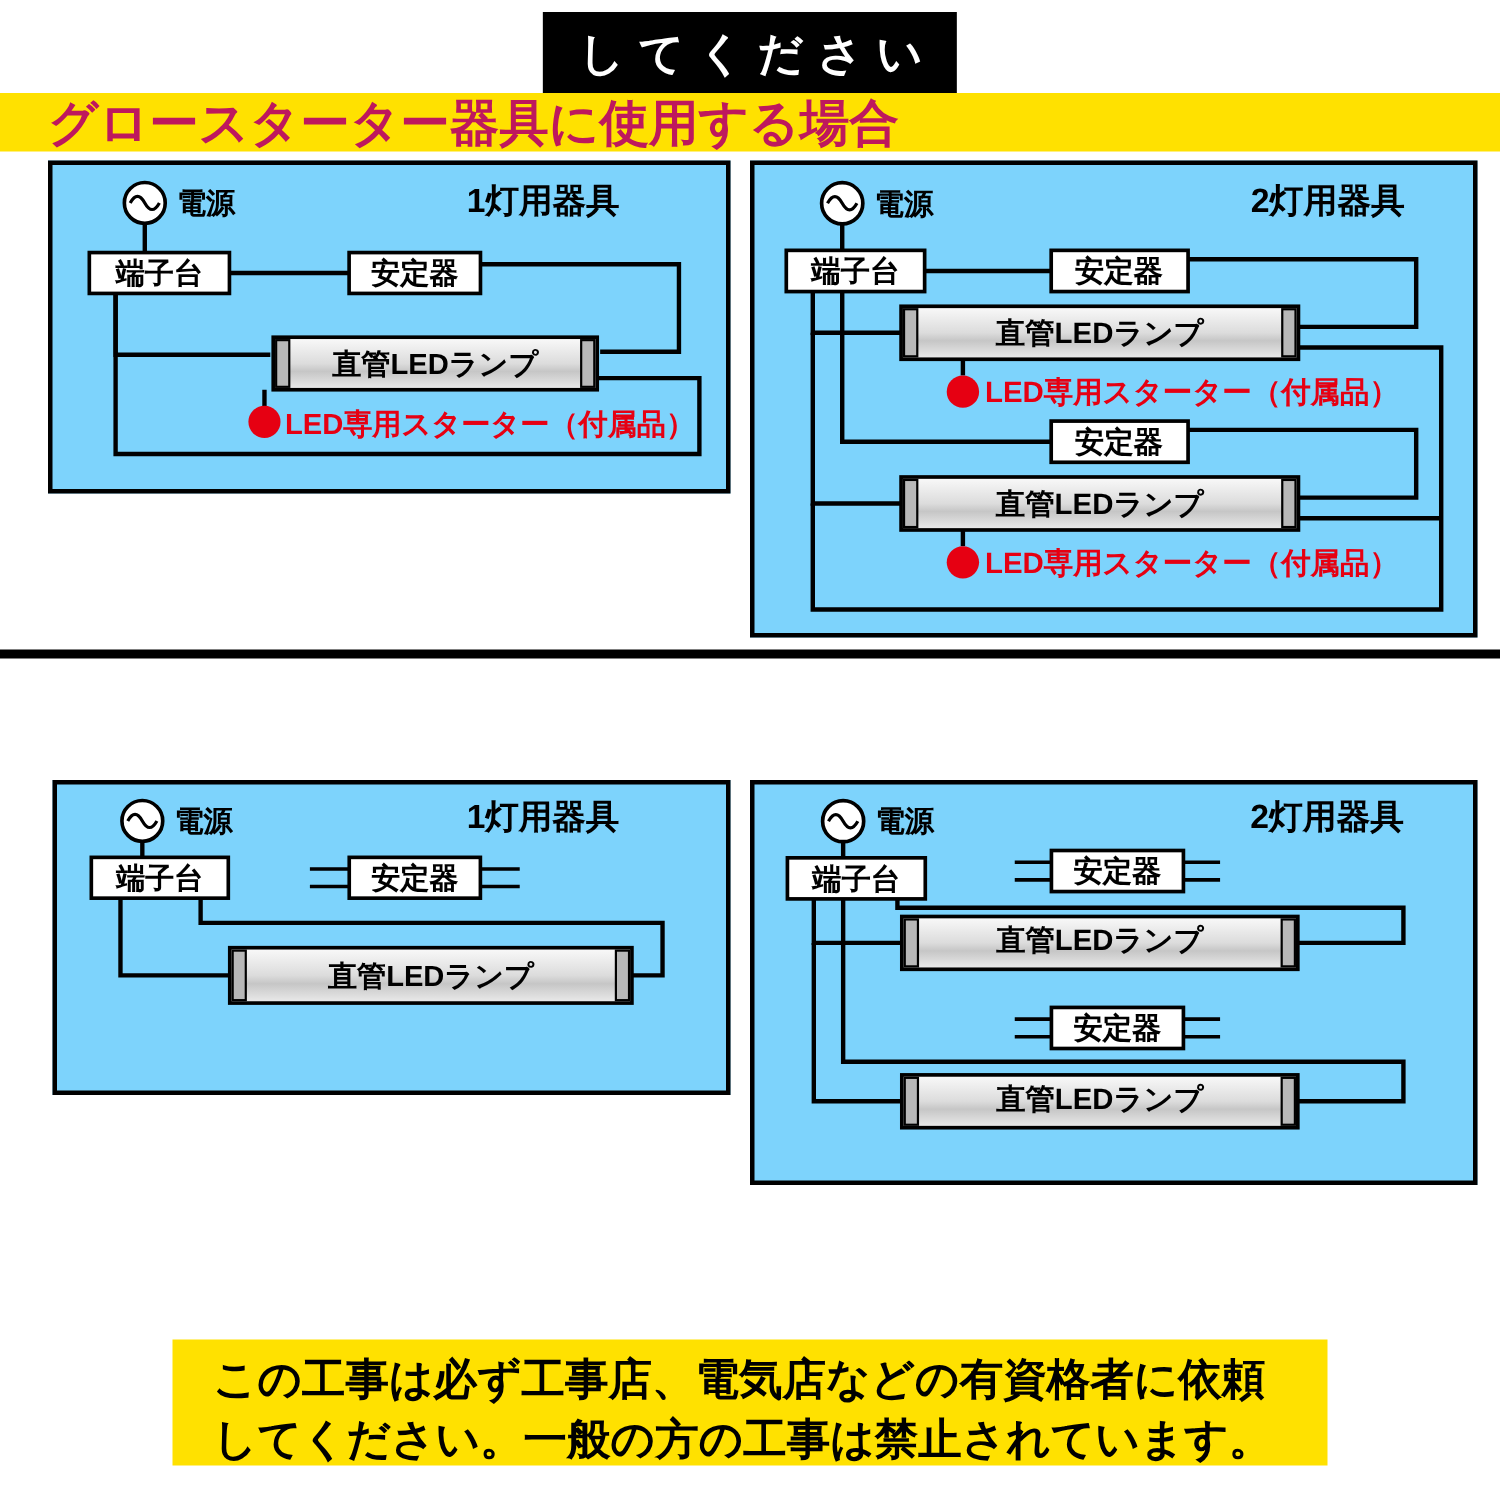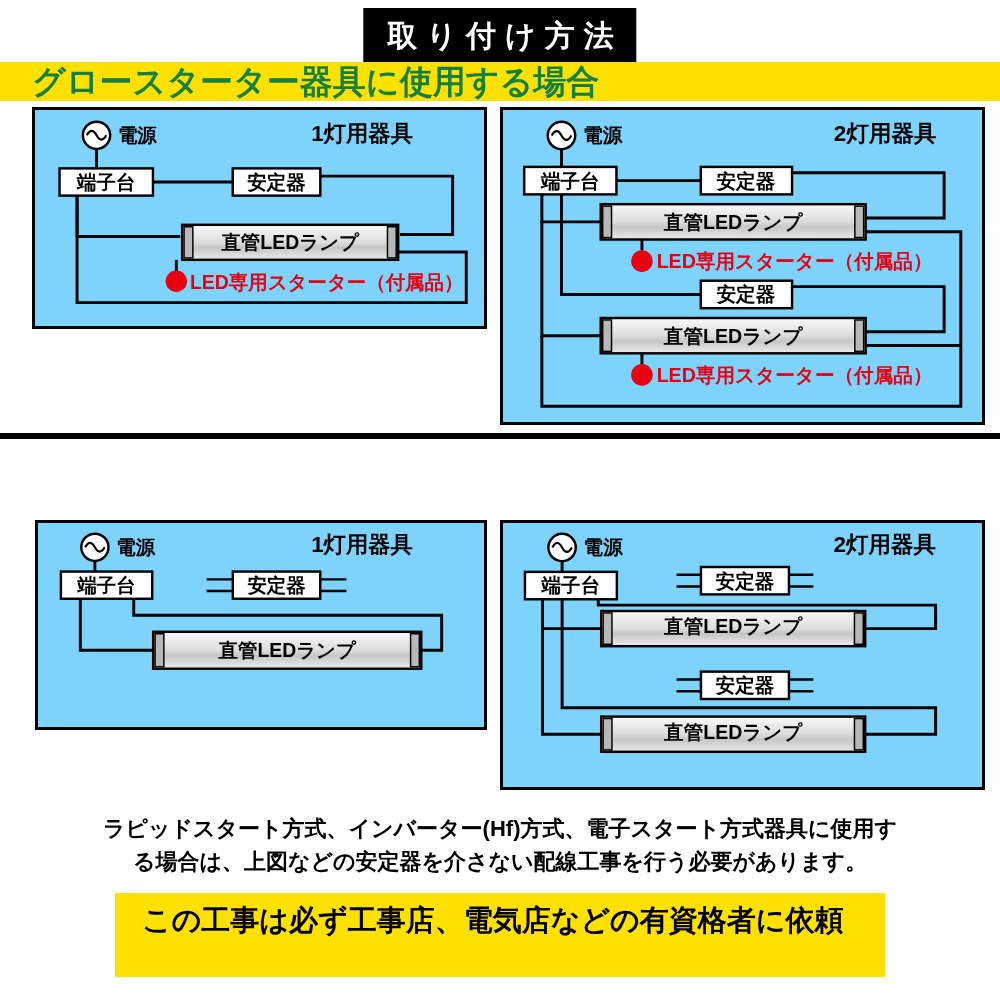--- a/index.html
+++ b/index.html
@@ -5,21 +5,21 @@
   *{margin:0;padding:0;box-sizing:border-box}
   html,body{background:#fff}
   body{width:1000px;height:1000px;font-family:"Liberation Sans","DejaVu Sans",sans-serif;color:#000}
   .page{position:relative;width:1000px;height:1000px;background:#fff;overflow:hidden}
 
   .title-bar{position:absolute;left:50%;top:8px;transform:translateX(-50%);
     background:#000;color:#fff;font-size:30px;font-weight:700;letter-spacing:9px;
     padding:8px 14px 9px 24px;white-space:nowrap}
 
   .yellow-header{position:absolute;left:0;width:1000px;height:39px;background:#FFE100;
-    color:#15803d;font-size:33px;font-weight:700;line-height:39px;padding-left:32px;white-space:nowrap}
+    color:#be185d;font-size:33px;font-weight:700;line-height:39px;padding-left:32px;white-space:nowrap}
   #hdr1{top:62px}
   #hdr2{top:473px}
 
   .panel{position:absolute;background:#7dd3fc;border:3px solid #000}
   #pA{left:32px;top:107px;width:455px;height:222px}
   #pB{left:500px;top:107px;width:485px;height:318px}
   #pC{left:35px;top:520px;width:452px;height:210px}
   #pD{left:500px;top:520px;width:485px;height:270px}
   .panel svg{position:absolute;left:0;top:0;width:100%;height:100%}
 
@@ -43,21 +43,21 @@
   .stub{fill:none;stroke:#000;stroke-width:2.5}
   .pwr{fill:#fff;stroke:#000;stroke-width:2.5}
   .wave{fill:none;stroke:#000;stroke-width:2.2}
   .dot{fill:#E60012}
 </style>
 </head>
 <body>
 
 <div class="page">
 
-  <div class="title-bar">取り付け方法</div>
+  <div class="title-bar">してください</div>
 
   <div class="yellow-header" id="hdr1">グロースターター器具に使用する場合</div>
 
   <div class="panel" id="pA">
     <svg viewBox="0 0 455 222">
       <defs>
         <linearGradient id="gA" x1="0" y1="0" x2="0" y2="1">
           <stop offset="0" stop-color="#fafafa"></stop>
             <stop offset="0.5" stop-color="#dcdcdc"></stop>
           <stop offset="0.65" stop-color="#c6c6c6"></stop>
@@ -208,22 +208,19 @@
       <text class="lbl" x="245" y="173" text-anchor="middle">安定器</text>
       <g>
         <rect class="lamp" x="98" y="198" width="270" height="36" fill="url(#gD)"></rect>
         <rect class="cap" x="100" y="200" width="9" height="32"></rect>
         <rect class="cap" x="357" y="200" width="9" height="32"></rect>
         <text class="lbl" x="233" y="221" text-anchor="middle">直管LEDランプ</text>
       </g>
     </svg>
   </div>
 
-  <div class="note">
-    <div>ラピッドスタート方式、インバーター(Hf)方式、電子スタート方式器具に使用す</div>
-    <div>る場合は、上図などの安定器を介さない配線工事を行う必要があります。</div>
-  </div>
 
   <div class="warning">
     <div>この工事は必ず工事店、電気店などの有資格者に依頼</div>
+    <div>してください。一般の方の工事は禁止されています。</div>
   </div>
 
 </div>
 
 </body></html>

